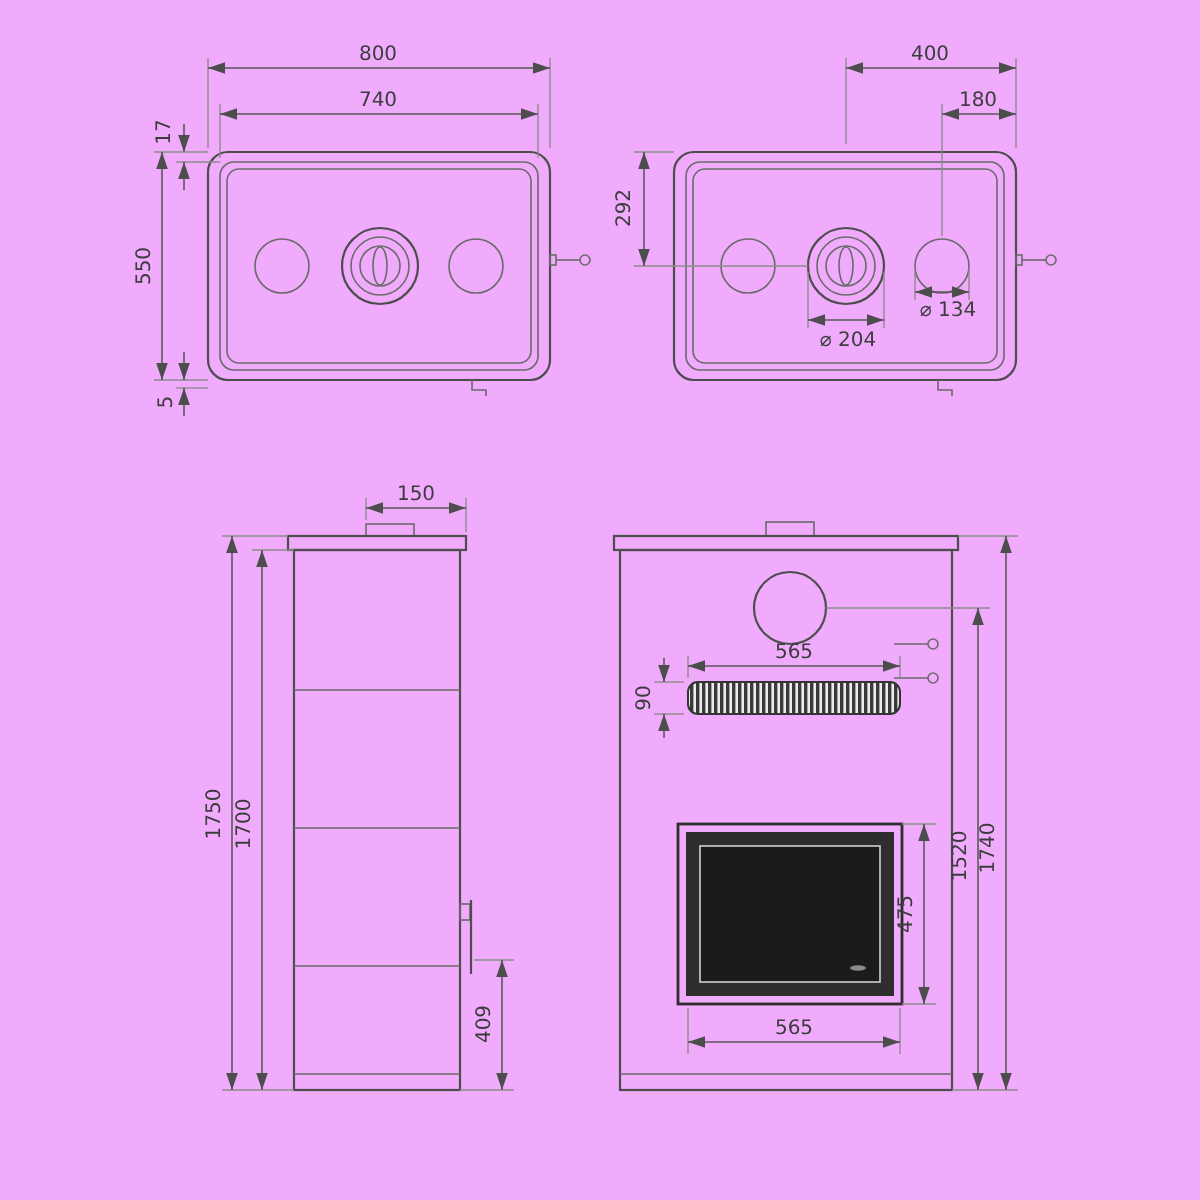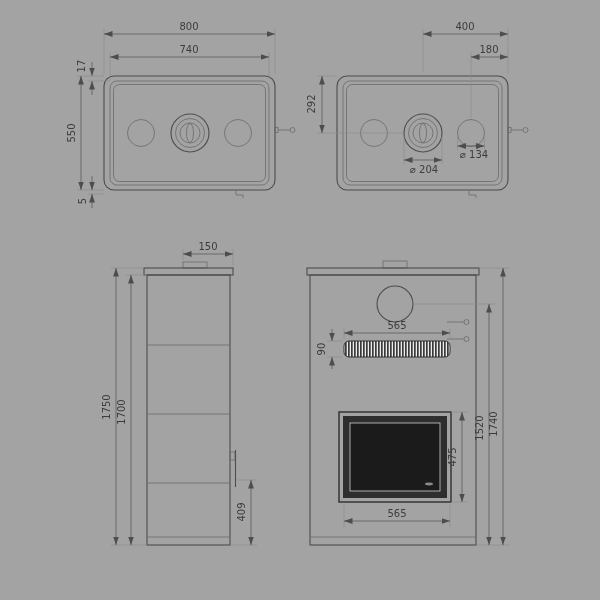--- a/index.html
+++ b/index.html
@@ -1,18 +1,18 @@
 <!DOCTYPE html>
 <html><head>
 <meta charset="utf-8">
 <style>
   html, body { margin: 0; padding: 0; background: #ffffff; }
   #canvas {
     width: 600px; height: 600px; position: relative;
-    background: #a3a3a3;
+    background: #f0abfc;
     font-family: "DejaVu Sans", sans-serif;
   }
   svg text {
     font-family: "DejaVu Sans", "Liberation Sans", sans-serif;
     font-size: 10px;
     fill: #3c3c3c;
   }
   .ln   { stroke: #4d4d4d; stroke-width: 1.1; fill: none; }
   .ln2  { stroke: #6a6a6a; stroke-width: 0.8; fill: none; }
   .dim  { stroke: #5a5a5a; stroke-width: 0.8; fill: none; }

